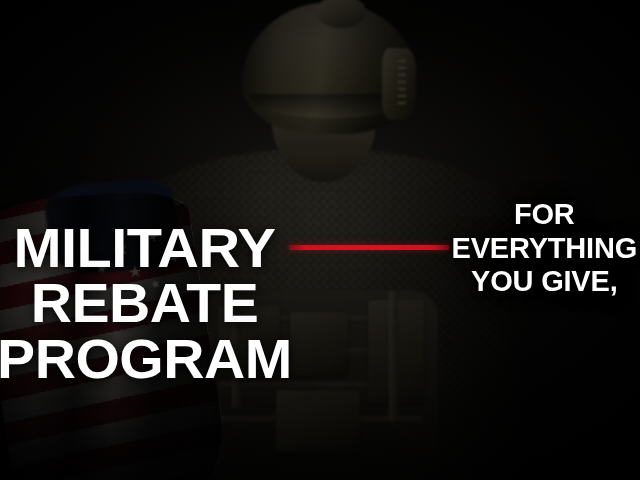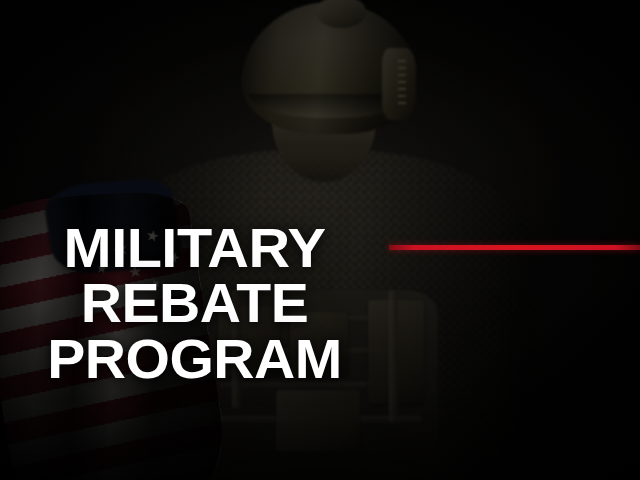--- a/index.html
+++ b/index.html
@@ -388,16 +388,17 @@
     <div class="headline-wrap">
       <h1 class="headline">
         <span class="line1">MILITARY</span>
         <span class="line2">REBATE PROGRAM</span>
       </h1>
     </div>
 
     <div class="divider"></div>
 
     <p class="subhead">
+      <span>FOR EVERYTHING YOU GIVE,</span>
     </p>
 
   </div>
 </div>
 
 </body></html>

